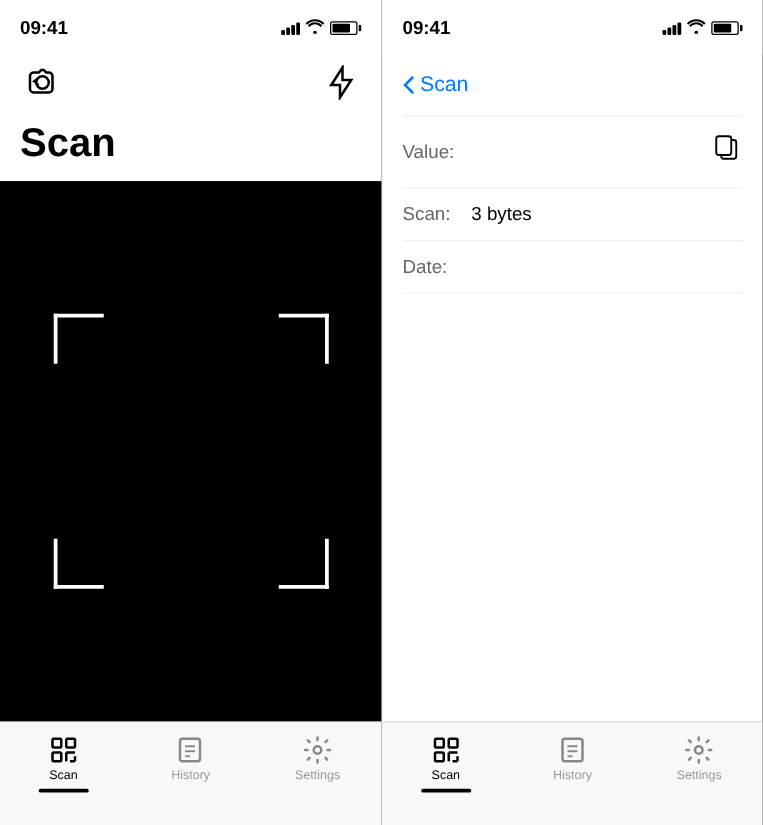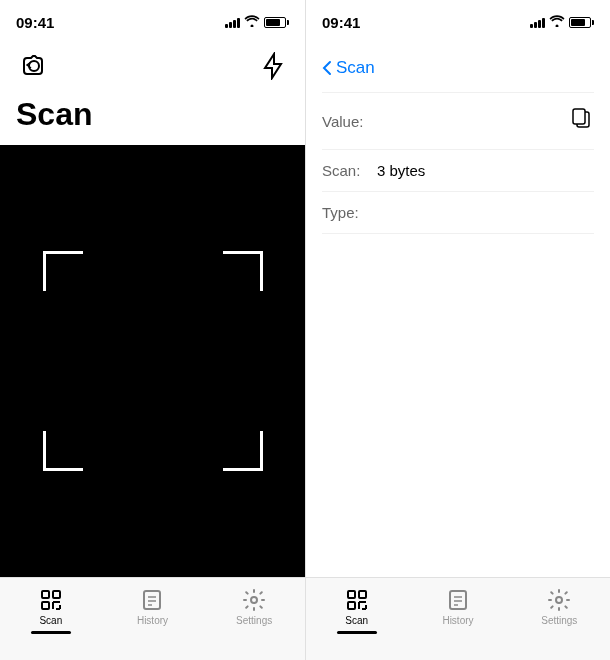--- a/index.html
+++ b/index.html
@@ -452,21 +452,21 @@
       </span>
     </div>
 
 
     <div class="detail-row">
       <span class="detail-label">Scan:</span>
       <span class="detail-value">3 bytes</span>
     </div>
 
     <div class="detail-row">
-      <span class="detail-label">Type:</span>
+      <span class="detail-label">Date:</span>
     </div>
 
   </div>
 
   <div class="right-tab-bar">
     <div class="tab-item">
       <svg class="tab-icon-svg" viewBox="0 0 24 24" fill="none">
         <rect x="3" y="3" width="7" height="7" rx="1" stroke="#000" stroke-width="2"></rect>
         <rect x="14" y="3" width="7" height="7" rx="1" stroke="#000" stroke-width="2"></rect>
         <rect x="3" y="14" width="7" height="7" rx="1" stroke="#000" stroke-width="2"></rect>

